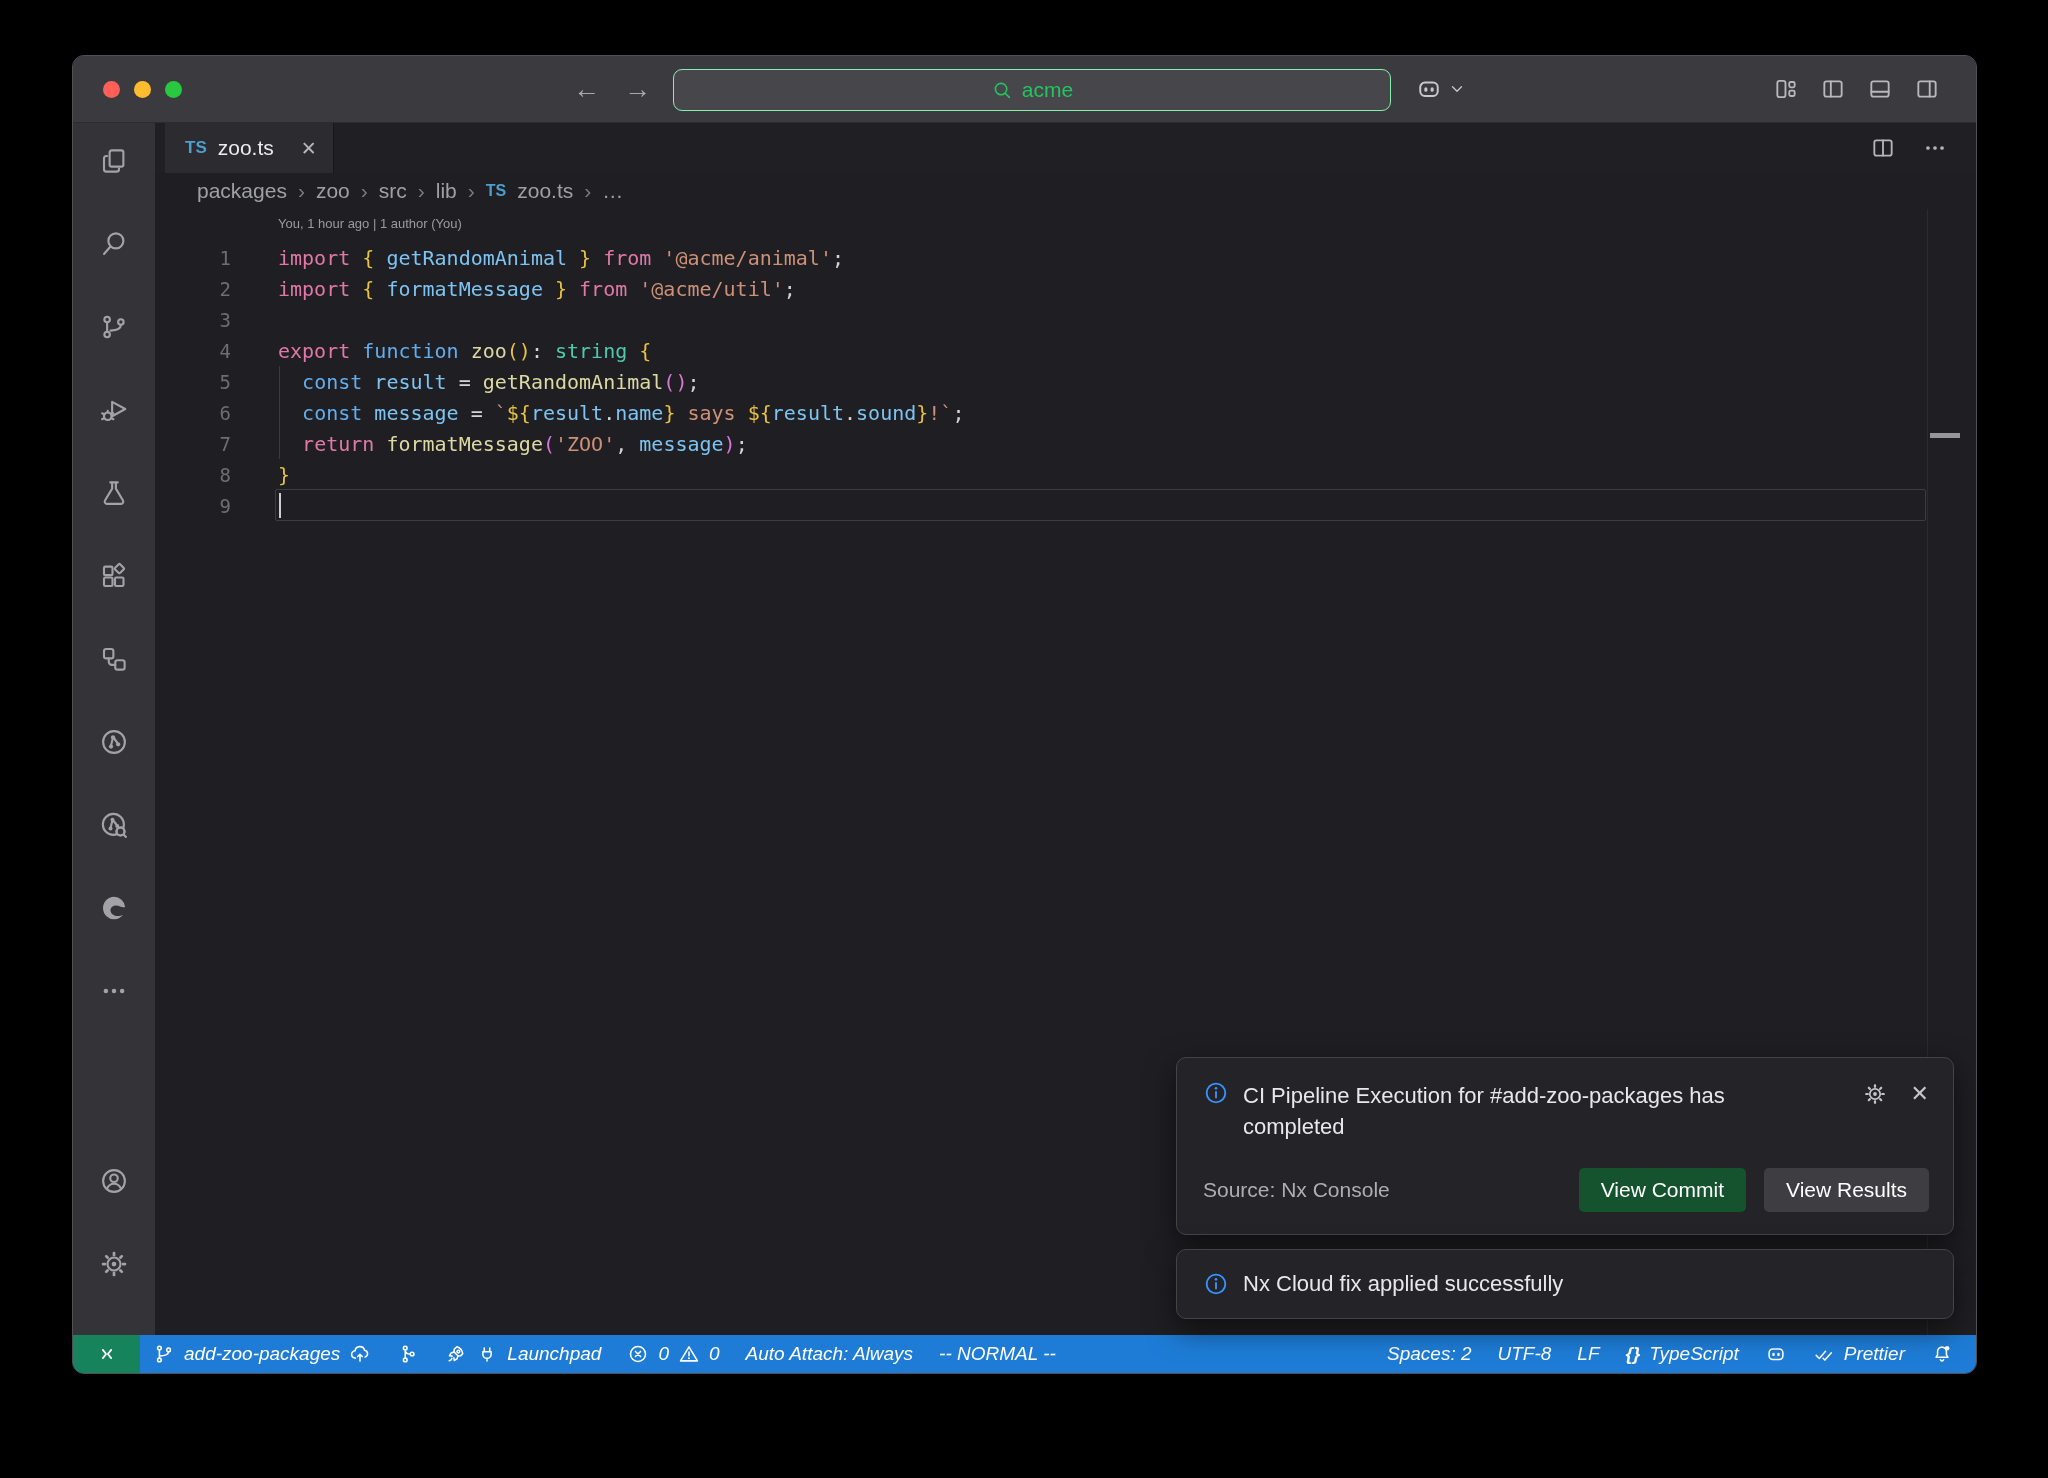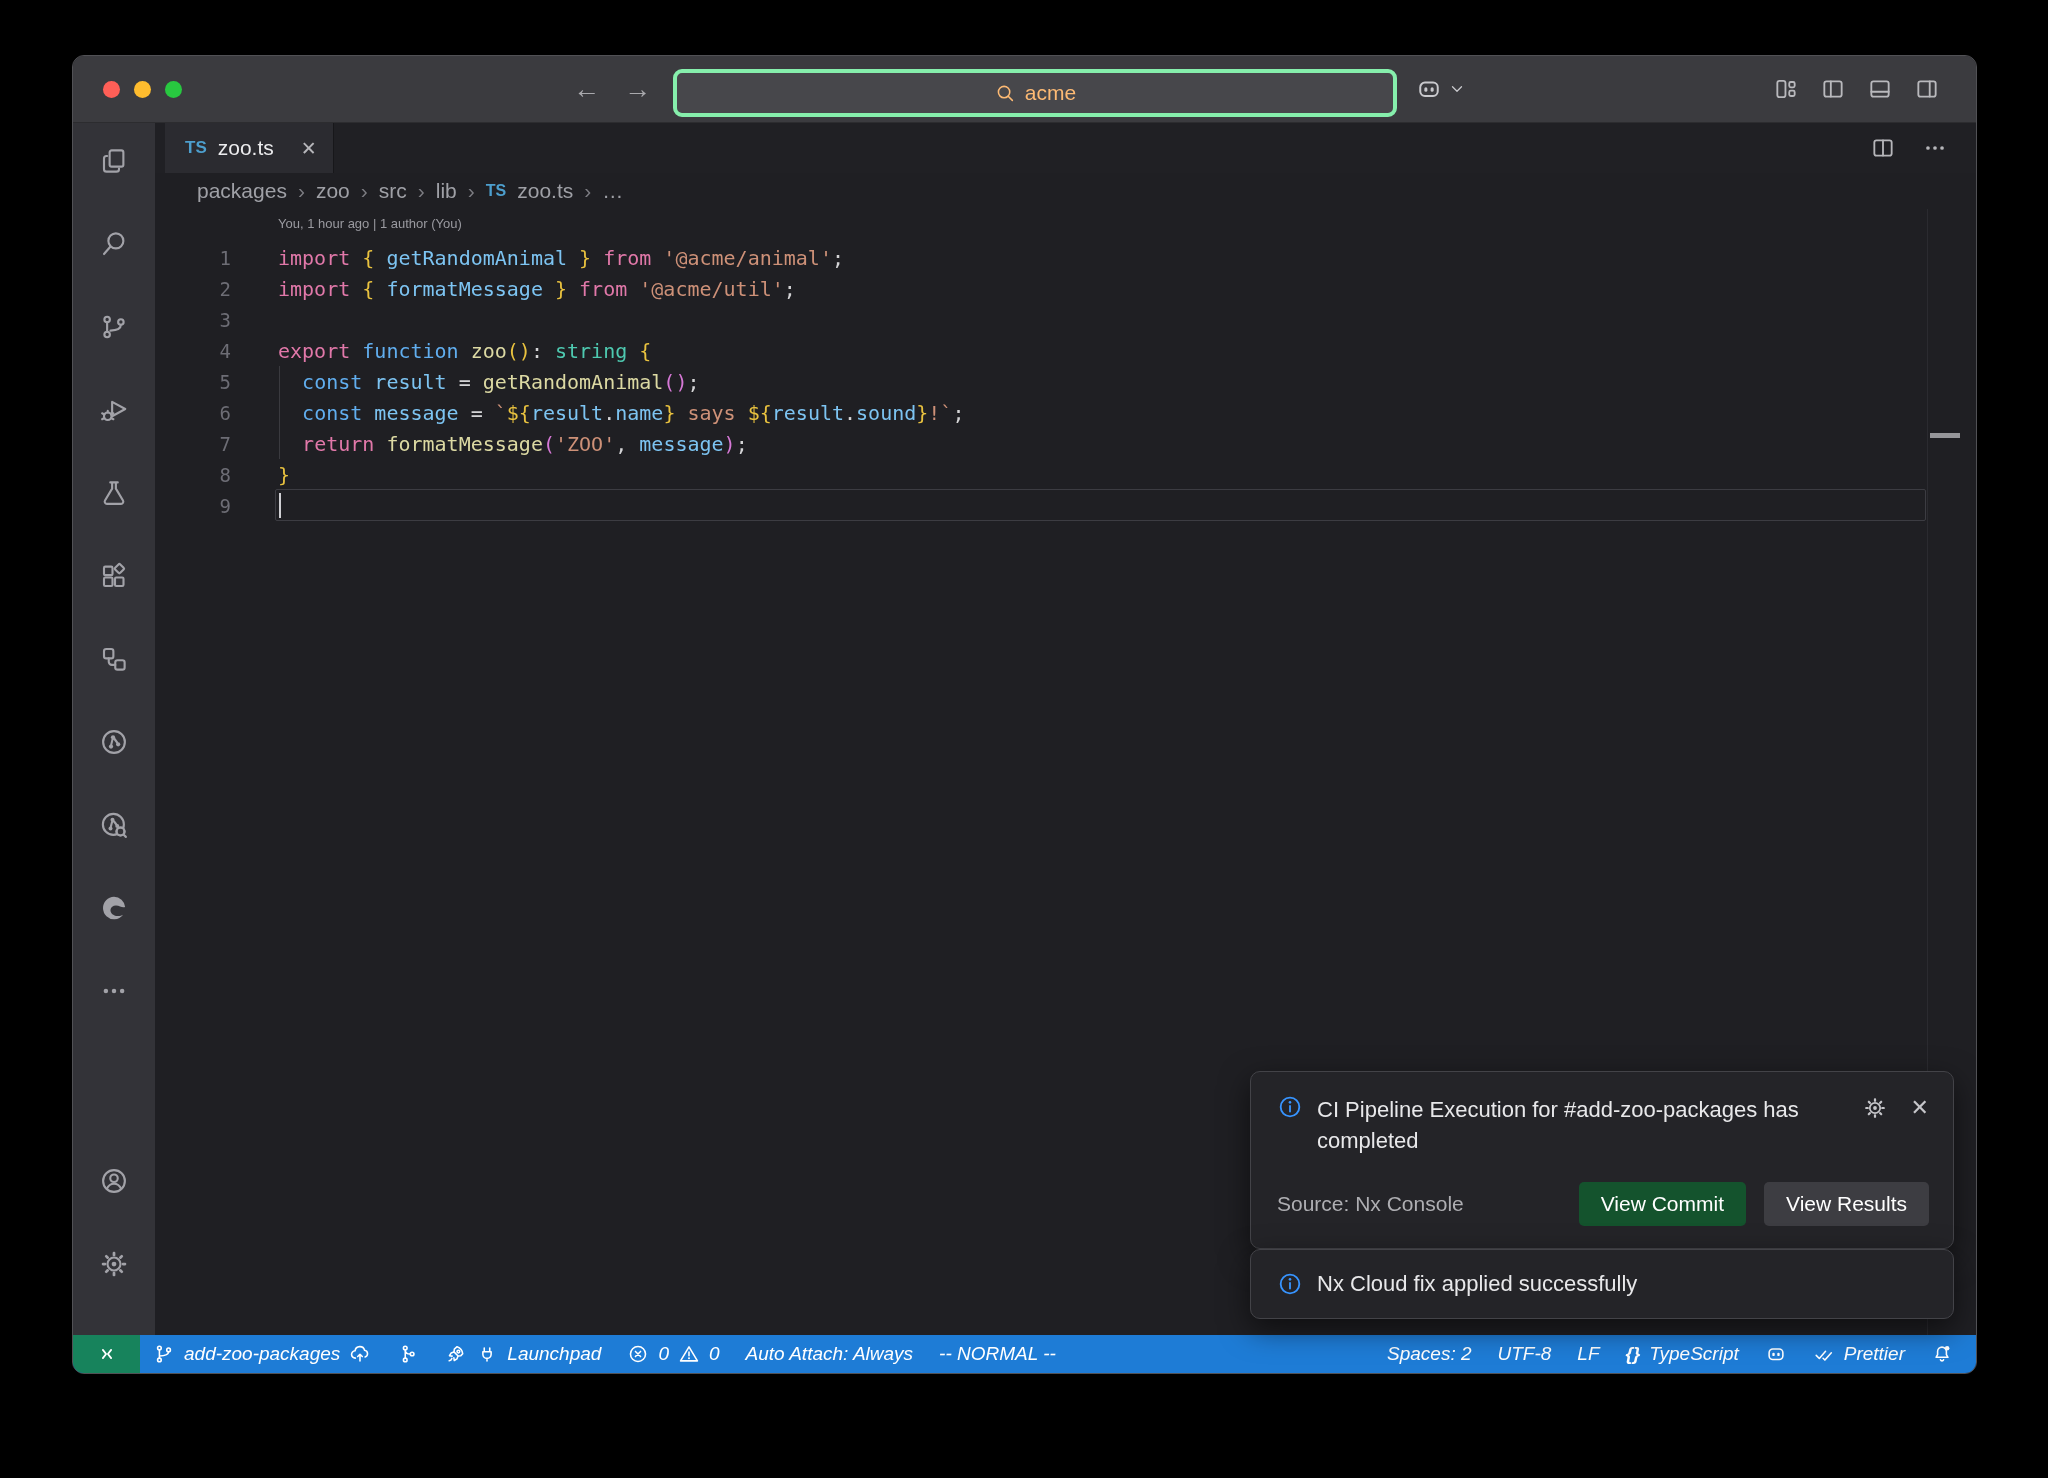--- a/index.html
+++ b/index.html
@@ -7,22 +7,22 @@
        font-family:"Liberation Sans",sans-serif;-webkit-font-smoothing:antialiased;}
   .window{position:absolute;left:72px;top:55px;width:1903px;height:1317px;
           background:#1f1f23;border:1px solid #515155;border-radius:12px;
           box-shadow:0 36px 90px rgba(0,0,0,.7);display:flex;flex-direction:column;overflow:hidden;}
   
   .titlebar{height:66px;background:#3b3b3f;position:relative;flex:0 0 auto;border-bottom:1px solid #2c2c2f;}
   .traffic{position:absolute;left:30px;top:0;height:100%;display:flex;align-items:center;gap:14px;}
   .tl{width:17px;height:17px;border-radius:50%;}
   .nav{position:absolute;left:500px;top:0;height:100%;display:flex;align-items:center;gap:24px;color:#a9a9ad;font-size:27px;}
   .searchbox{position:absolute;left:600px;top:13px;width:716px;height:40px;background:#47474b;
-             border:4px solid #86efac;border-radius:9px;display:flex;align-items:center;justify-content:center;
-             gap:9px;color:#fdba74;font-size:21px;}
+             border:1px solid #86efac;border-radius:9px;display:flex;align-items:center;justify-content:center;
+             gap:9px;color:#22c55e;font-size:21px;}
   .copilot-group{position:absolute;left:1342px;top:0;height:100%;display:flex;align-items:center;gap:5px;color:#c9c9cd;}
   .layout-icons{position:absolute;right:36px;top:0;height:100%;display:flex;align-items:center;gap:21px;color:#b9b9bd;}
   
   .icon{display:inline-flex;align-items:center;justify-content:center;}
   .icon svg{display:block;fill:none;stroke:currentColor;stroke-width:1.7;stroke-linecap:round;stroke-linejoin:round;}
   .i18 svg{width:18px;height:18px}.i22 svg{width:22px;height:22px}
   .i24 svg{width:24px;height:24px}.i26 svg{width:26px;height:26px}.i28 svg{width:28px;height:28px}.i30 svg{width:30px;height:30px}
   .txt-icon{font-weight:700;}
   
   .main{flex:1;display:flex;min-height:0;}
@@ -51,21 +51,21 @@
   .ln{width:76px;text-align:right;color:#6d6d75;font-size:19px;flex:0 0 auto;}
   .code-text{padding-left:47px;white-space:pre;color:#d4d4d6;}
   .tk-kw{color:#e178a9}.tk-kw2{color:#61aeef}.tk-var{color:#7dc4f2}.tk-fn{color:#dcd9a3}
   .tk-b1{color:#e9c23f}.tk-b2{color:#d678d6}.tk-str{color:#ce9178}.tk-type{color:#4ec9b0}.tk-pun{color:#d4d4d6}
   .indent-guide{position:absolute;left:124px;top:157px;height:93px;width:1px;background:#3a3a3f;}
   .current-line{position:absolute;left:120px;right:50px;top:280px;height:32px;border:1.5px solid #3c3c42;border-radius:2px;box-sizing:border-box;}
   .cursor{position:absolute;left:124px;top:284px;width:2px;height:25px;background:#cfcfd3;}
   .scroll-sep{position:absolute;right:48px;top:0;bottom:0;width:1px;background:#2b2b30;}
   .overview-mark{position:absolute;right:16px;top:224px;width:30px;height:5px;background:#96969a;}
   
-  .notifications{position:absolute;right:22px;bottom:54px;width:704px;display:flex;flex-direction:column;z-index:5;}
+  .notifications{position:absolute;right:22px;bottom:54px;width:778px;display:flex;flex-direction:column;gap:14px;z-index:5;}
   .toast{background:#242428;border:1px solid #434348;border-radius:10px;box-shadow:0 10px 30px rgba(0,0,0,.55);}
   .toast-head{display:flex;align-items:flex-start;padding:22px 24px 0 26px;}
   .toast-msg{margin-left:14px;width:540px;color:#e8e8ea;font-size:22px;line-height:1.42;}
   .toast-controls{margin-left:auto;display:flex;align-items:center;gap:24px;color:#c6c6ca;margin-top:2px;}
   .toast-foot{display:flex;align-items:center;padding:26px 24px 22px 26px;}
   .toast-source{color:#aeaeb2;font-size:21px;}
   .toast-buttons{margin-left:auto;display:flex;gap:18px;}
   .btn{height:44px;padding:0 22px;border-radius:5px;font-size:21px;color:#fff;display:flex;align-items:center;border:none;cursor:pointer;font-family:inherit;}
   .toast-simple{display:flex;align-items:flex-end;gap:14px;padding:21px 26px;}
   .info{color:#3794ff;}

